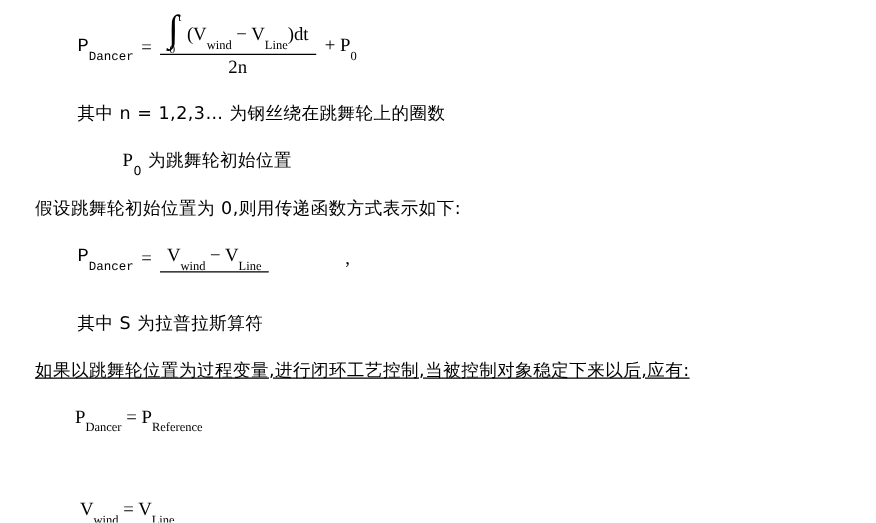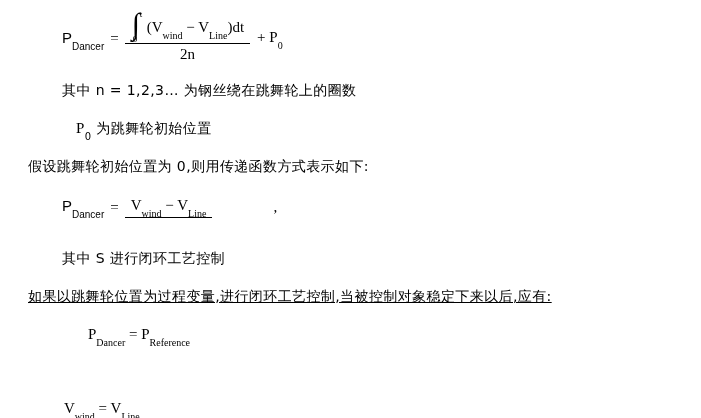--- a/index.html
+++ b/index.html
@@ -86,21 +86,21 @@
     font-size: 9px;
     left: 9px;
     top: -5px;
   }
 
   .eqrow {
     display: flex;
     align-items: center;
     gap: 3px;
   }
-  .lhs { font-family: Liberation Sans, sans-serif; font-size: 15px; }
+  .lhs { font-family: Liberation Mono, monospace; font-size: 15px; }
   .eqsign { font-family: "Liberation Serif", serif; font-size: 15px; padding: 0 3px; }
   .plus { font-family: "Liberation Serif", serif; font-size: 15px; padding-left: 4px; text-align: center; }
   .comma { font-family: "Liberation Serif", serif; font-size: 15px; }
 </style>
 </head>
 <body>
 
 <div class="page">
 
   <div class="line eqrow" style="left:62px; top:14px;">
@@ -114,35 +114,35 @@
           <span class="hi">t</span>
         </span><span class="var">(V</span><span class="sub">wind</span><span class="var"> − V</span><span class="sub">Line</span><span class="var">)dt</span>
       </span>
       <span class="den var">2n</span>
     </span>
     <span class="plus"><span>+ P</span><span class="sub">0</span></span>
   </div>
 
   <div class="line cn" style="left:62px; top:82px;">其中 n = 1,2,3… 为钢丝绕在跳舞轮上的圈数</div>
 
-  <div class="line cn" style="left:76px; top:120px;"><span class="var">P</span><span class="sub">0</span><span> 为跳舞轮初始位置</span></div>
+  <div class="line cn" style="left:98px; top:120px;"><span class="var">P</span><span class="sub">0</span><span> 为跳舞轮初始位置</span></div>
 
   <div class="line cn" style="left:28px; top:158px;">假设跳舞轮初始位置为 0,则用传递函数方式表示如下:</div>
 
   <div class="line eqrow" style="left:62px; top:196px;">
     <span class="lhs"><span>P</span><span class="sub">Dancer</span></span>
     <span class="eqsign">=</span>
     <span class="frac">
       <span class="num"><span class="var">V</span><span class="sub">wind</span><span class="var"> − V</span><span class="sub">Line</span></span>
     </span>
     <span class="comma" style="padding-left:58px;">,</span>
   </div>
 
-  <div class="line cn" style="left:62px; top:250px;">其中 S 进行闭环工艺控制</div>
+  <div class="line cn" style="left:62px; top:250px;">其中 S 为拉普拉斯算符</div>
 
   <div class="line cn" style="left:28px; top:288px;text-decoration:underline;">如果以跳舞轮位置为过程变量,进行闭环工艺控制,当被控制对象稳定下来以后,应有:</div>
 
-  <div class="line var" style="left:88px; top:326px;"><span>P</span><span class="sub">Dancer</span><span> = P</span><span class="sub">Reference</span></div>
+  <div class="line var" style="left:60px; top:326px;"><span>P</span><span class="sub">Dancer</span><span> = P</span><span class="sub">Reference</span></div>
 
 
   <div class="line var" style="left:64px; top:400px;"><span>V</span><span class="sub">wind</span><span> = V</span><span class="sub">Line</span></div>
 
 </div>
 
 </body></html>

